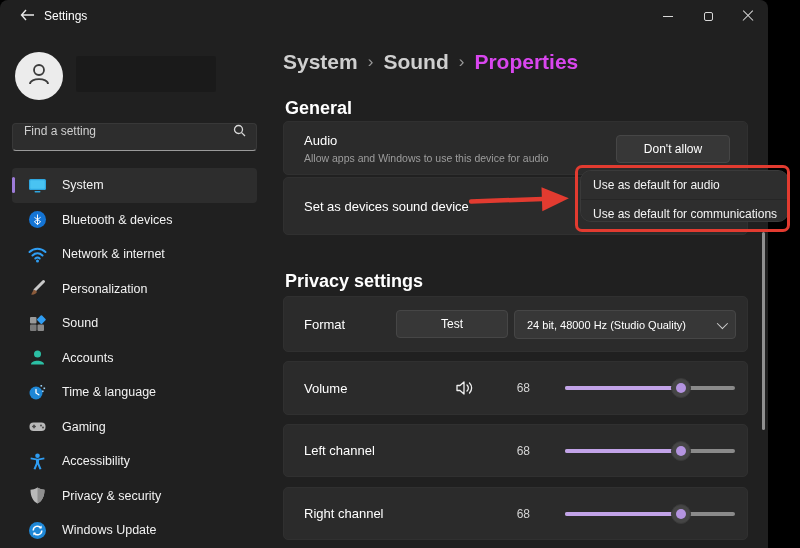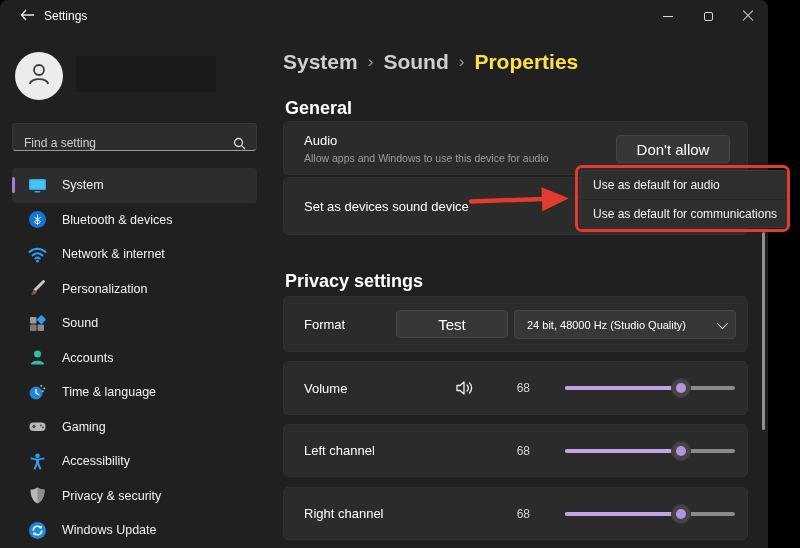--- a/index.html
+++ b/index.html
@@ -22,47 +22,47 @@
   .ico-close:before,.ico-close:after { content:""; position:absolute; left:-1px; top:5px;
       width:14px; height:1.4px; background:#d8d8d8; }
   .ico-close:before{ transform:rotate(45deg);} .ico-close:after{ transform:rotate(-45deg);}
 
   
   .avatar { position:absolute; left:15px; top:52px; width:48px; height:48px; border-radius:50%;
             background:#ececec; display:flex; align-items:center; justify-content:center; }
   .redacted { position:absolute; left:76px; top:56px; width:140px; height:36px; background:#1a1a1a; border-radius:2px; }
   .search-box { position:absolute; left:12px; top:123px; width:245px; height:28px;
                 background:#2d2d2d; border:1px solid #383838; border-bottom:1px solid #9a9a9a;
-                border-radius:4px; display:flex; align-items:flex-end; }
+                border-radius:4px; display:flex; align-items:flex-start; }
   .search-box input { flex:1; background:transparent; border:none; outline:none; color:#e8e8e8;
                       font-size:12px; padding:0 8px 0 11px; font-family:"Liberation Sans",sans-serif; }
   .search-box input::placeholder { color:#cfcfcf; }
   .search-ico { margin-right:10px; display:flex; }
   .nav { position:absolute; left:12px; top:168px; width:245px; }
   .nav-item { position:relative; height:34.5px; display:flex; align-items:center;
               padding-left:16px; border-radius:4px; }
   .nav-item.selected { background:#2d2d2d; }
   .nav-item.selected .accent-bar { content:""; position:absolute; left:0; top:9px; width:3px;
               height:16px; border-radius:2px; background:#9d7bd8; }
   .nav-ico { width:19px; height:19px; margin-right:15px; display:flex; align-items:center; justify-content:center; }
   .nav-label { font-size:12.5px; color:#f2f2f2; }
 
   
   .breadcrumb { position:absolute; left:283px; top:50px; display:flex; align-items:center;
                 gap:10px; font-size:21px; font-weight:600; }
-  .crumb { color:#cfcfcf; } .crumb.current { color:#fde047; font-weight:700; }
+  .crumb { color:#cfcfcf; } .crumb.current { color:#d946ef; font-weight:700; }
   .crumb-sep { color:#9a9a9a; font-size:17px; font-weight:400; }
   .section-label { position:absolute; left:285px; font-size:18px; font-weight:700; color:#ffffff; }
   .card { position:absolute; left:283px; width:465px; background:#2b2b2b;
           border:1px solid #303030; border-radius:5px; }
   .card-inner { position:relative; width:100%; height:100%; display:flex; align-items:center; }
   .row-title { font-size:13px; color:#ffffff; }
   .row-sub { font-size:10.5px; color:#9d9d9d; margin-top:4px; }
   .btn { height:28px; background:#373737; border:1px solid #464646; border-radius:4px;
-         color:#ffffff; font-size:15px; display:flex; align-items:center; justify-content:center; }
+         color:#ffffff; font-size:12px; display:flex; align-items:center; justify-content:center; }
   .dropdown { position:absolute; right:11px; top:13px; width:222px; height:29px; background:#373737;
               border:1px solid #464646; border-radius:4px; display:flex; align-items:center;
               justify-content:space-between; padding:0 10px 0 12px; }
   .dropdown-text { font-size:11px; color:#ffffff; white-space:nowrap; }
   .chev { width:8px; height:8px; border-right:1.4px solid #d0d0d0; border-bottom:1.4px solid #d0d0d0;
           transform:rotate(45deg) translateY(-2px); }
 
   
   .slider-group { position:absolute; right:12px; top:0; height:100%; display:flex; align-items:center;gap:23px; }
   .slider-val { width:22px; text-align:right; font-size:12px; color:#d4d4d4; margin-right:12px; }
@@ -73,22 +73,22 @@
   .slider .thumb { position:absolute; top:0; width:20px; height:20px; margin-left:-10px;
                    border-radius:50%; background:#454545; border:1px solid #3a3a3a; }
   .slider .thumb:after { content:""; position:absolute; left:4px; top:4px; width:10px; height:10px;
                    border-radius:50%; background:#b494e0; }
 
   
   .scrollbar { position:absolute; left:762px; top:232px; width:3px; height:198px;
                background:#8f8f8f; border-radius:2px; }
 
   
-  .flyout { position:absolute; left:580px; top:170px; width:209px; height:58px; z-index:5;
-            background:#2e2e2e; border:1px solid #3a3a3a; border-radius:5px; overflow:hidden; }
+  .flyout { position:absolute; left:580px; top:170px; width:209px; height:52px; z-index:5;
+            background:#2e2e2e; border:1px solid #3a3a3a; border-radius:11px; overflow:hidden; }
   .flyout-item { height:28px; display:flex; align-items:center; padding-left:12px;
                  font-size:12px; color:#f4f4f4; background:#2e2e2e; }
   .flyout-item + .flyout-item { border-top:1px solid #262626; }
   .annotation-box { position:absolute; left:575px; top:165px; width:215px; height:67px; z-index:6;
                     border:3px solid #e23b30; border-radius:7px; pointer-events:none; }
   .annotation-arrow { position:absolute; left:466px; top:186px; z-index:6; pointer-events:none;
                       transform:rotate(-2deg); }
 </style>
 </head>
 <body>

